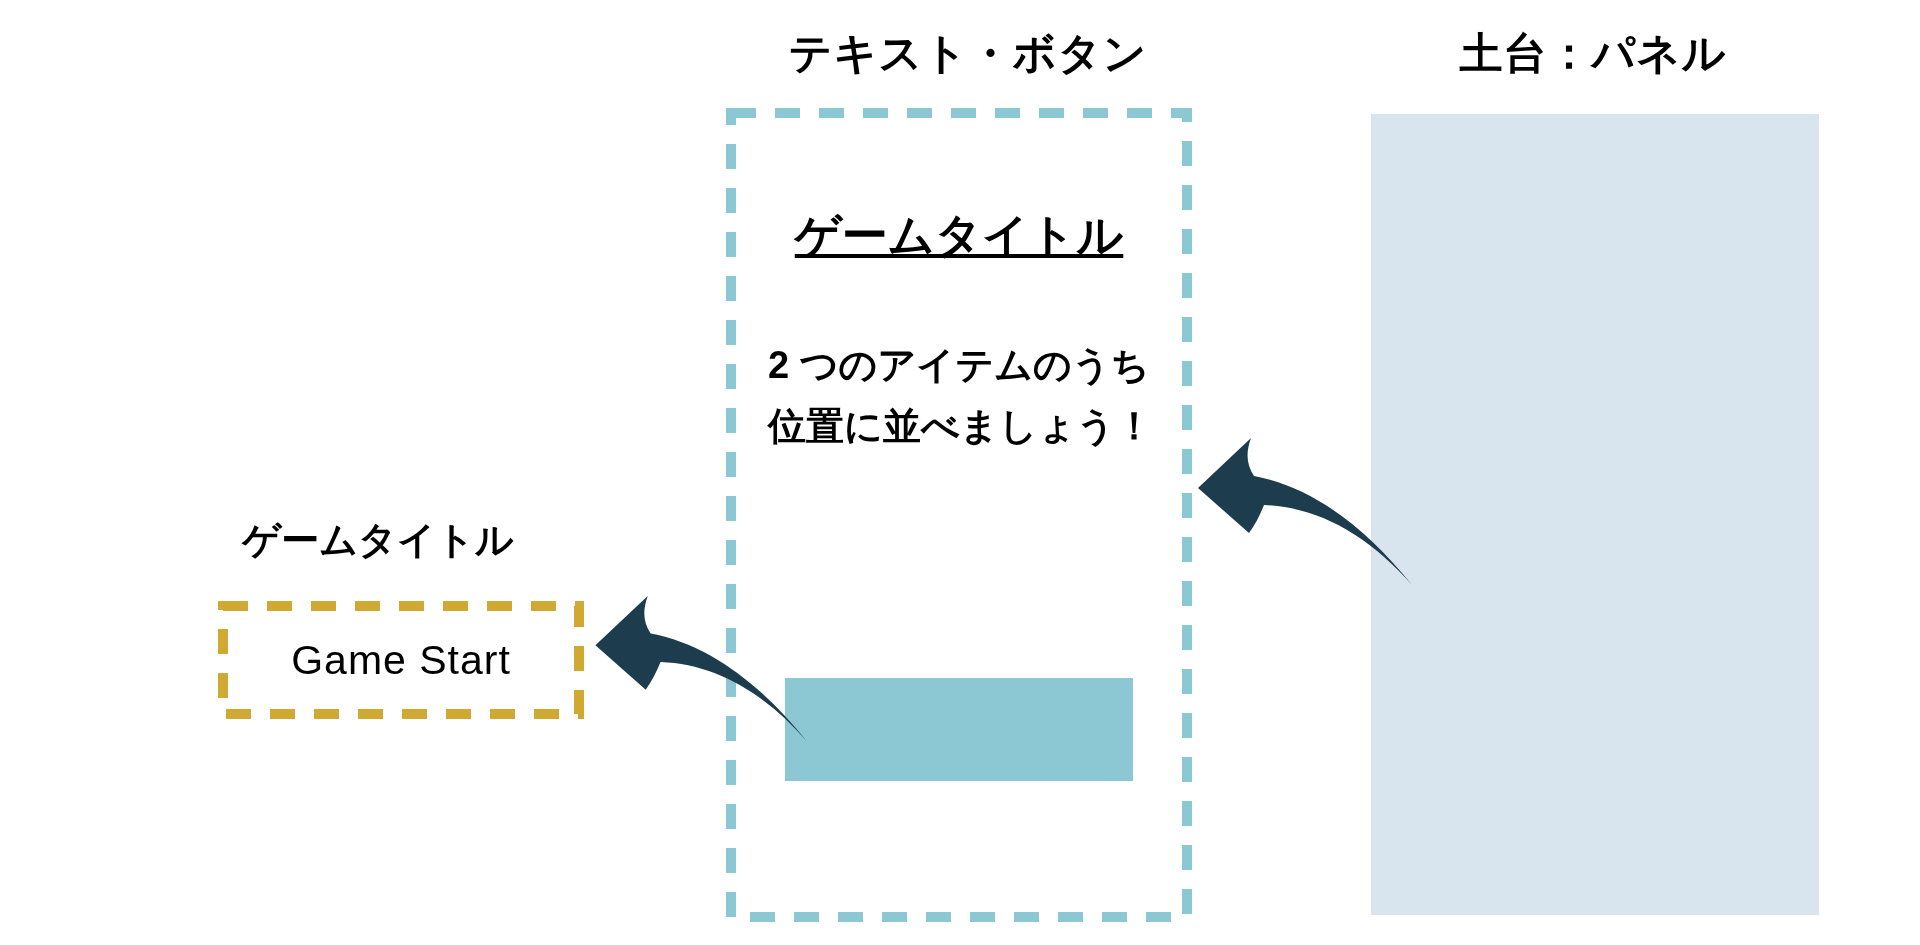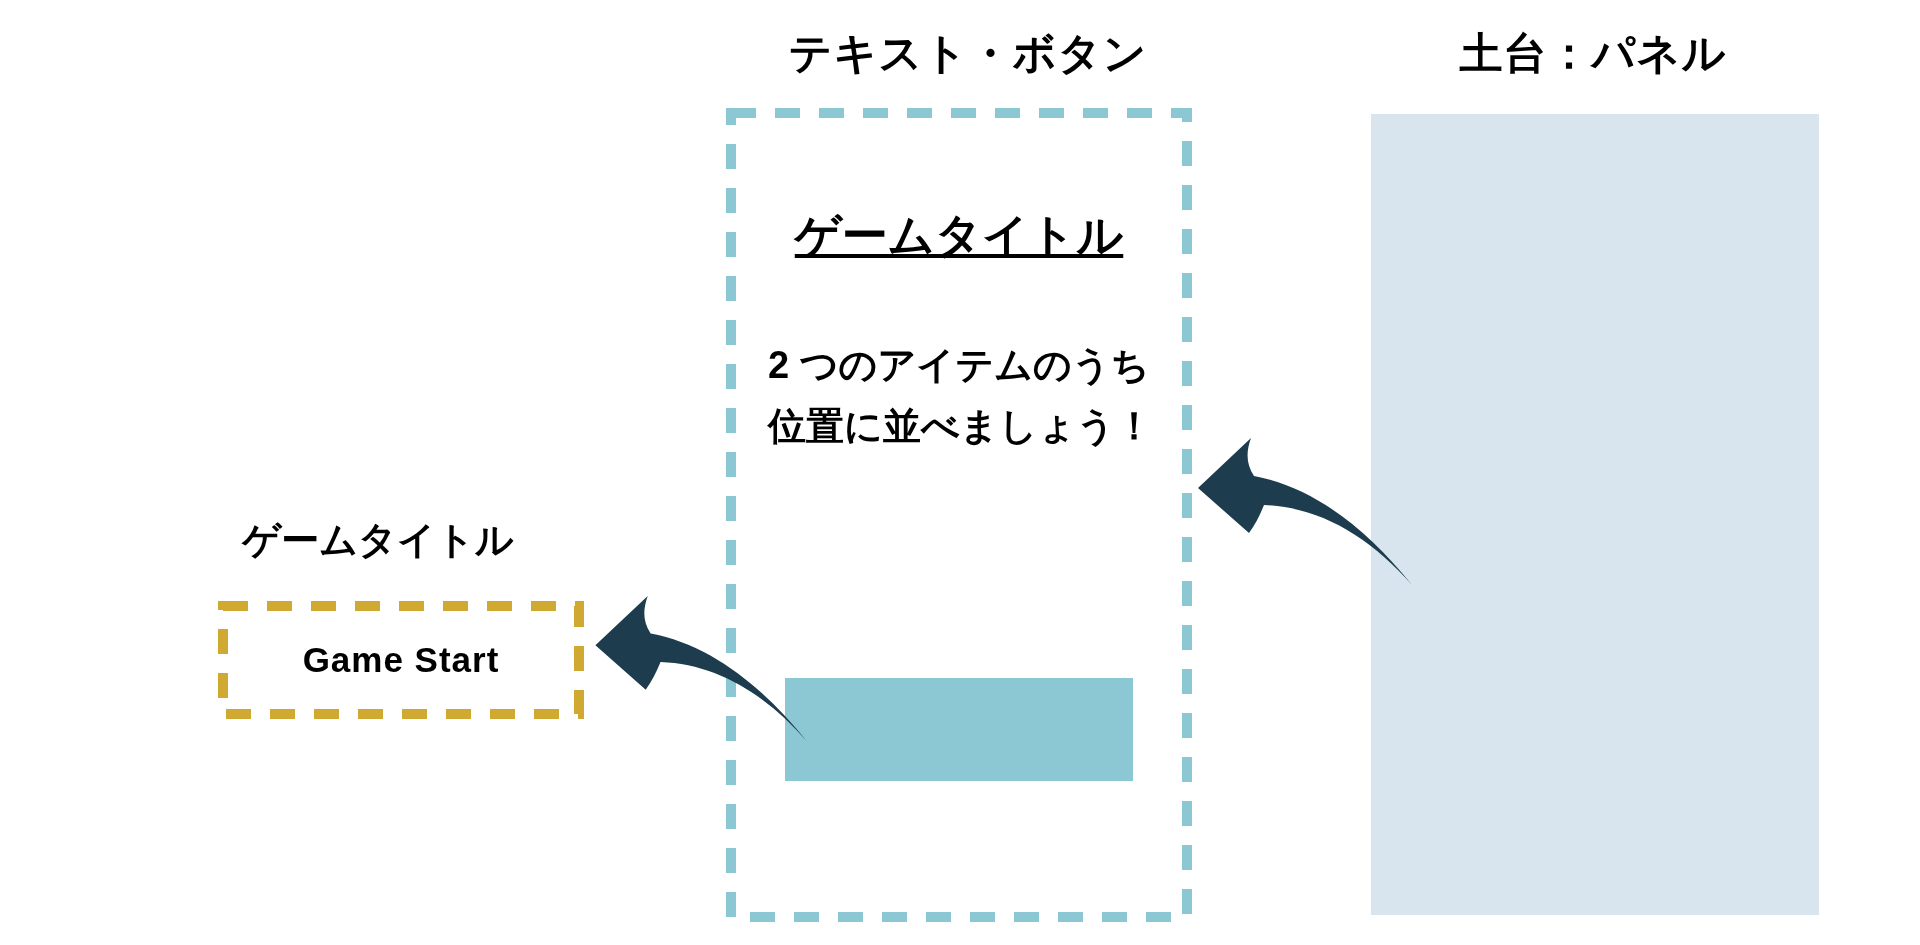--- a/index.html
+++ b/index.html
@@ -35,21 +35,21 @@
              font-size:38px;font-weight:bold;line-height:61px;white-space:nowrap;}
 
   .start-button{position:absolute;left:785px;top:673px;width:348px;height:103px;
                 background:var(--teal);}
 
   .btn-text-label{position:absolute;left:198px;top:510px;width:360px;
                   text-align:center;font-size:38px;font-weight:bold;white-space:nowrap;}
 
   .game-start{position:absolute;left:218px;top:596px;width:366px;height:118px;
               display:flex;align-items:center;justify-content:center;
-              font-size:35px;font-weight:bold;letter-spacing:1px;white-space:nowrap;}
+              font-size:41px;font-weight:normal;letter-spacing:1px;white-space:nowrap;}
 
   .arrow-svg{position:absolute;overflow:visible;}
   #arrow-a{left:1196px;top:430px;width:218px;height:152px;}
   #arrow-b{left:592px;top:588px;width:218px;height:150px;}
   .arrow-path{fill:var(--arrow);}
 </style>
 </head>
 <body>
 
 <div class="stage">

